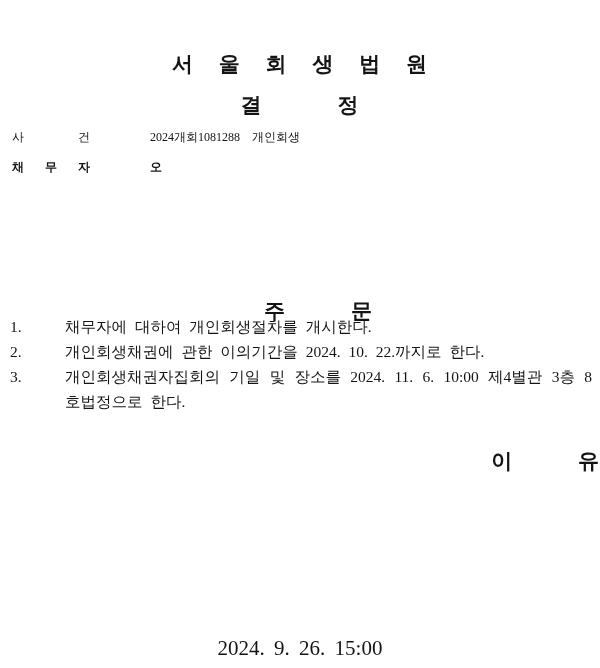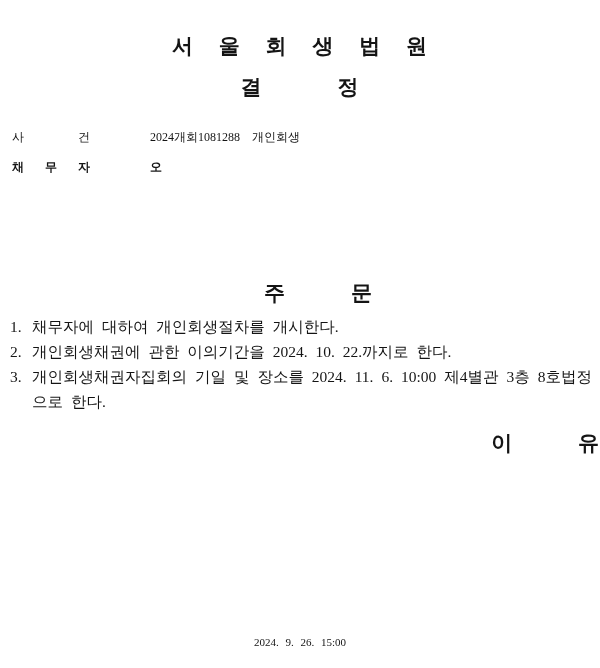--- a/index.html
+++ b/index.html
@@ -18,20 +18,21 @@
   .heading {
     position: absolute;
     left: 0;
     width: 100%;
     text-align: center;
     font-family: "Liberation Sans", "DejaVu Sans", sans-serif;
     font-weight: 700;
     font-size: 21px;
     letter-spacing: 1px;
     white-space: nowrap;
+    margin-top: 18px;
   }
   .court-name { top: 32px; word-spacing: 18px; }
   .doc-title  { top: 73px; word-spacing: 68px; }
   .order-heading  { top: 279px; word-spacing: 58px; padding-left: 37px; }
   .reason-heading { top: 429px; word-spacing: 58px; text-align: right; }
 
   .field-row {
     position: absolute;
     left: 12px;
     width: 576px;
@@ -74,40 +75,41 @@
     line-height: 25px;
   }
   .order-marker {
     flex: 0 0 22px;
     word-spacing: normal;
   }
   .order-text {
     flex: 1 1 auto;
     text-align: justify;
     word-spacing: 4px;
+    margin-left: 33px;
   }
 
   .reason-para {
     position: absolute;
     left: 10px;
     top: 469px;
     width: 582px;
     font-size: 15.5px;
     line-height: 26px;
     text-align: justify;
     word-spacing: 5px;
   }
 
   .decision-datetime {
     position: absolute;
     left: 0;
     top: 636px;
     width: 100%;
     text-align: center;
-    font-size: 11px;
+    font-size: 21px;
     word-spacing: 4px;
   }
 </style>
 </head>
 <body>
 
 <div class="page">
 
   <div class="heading court-name">서 울 회 생 법 원</div>
 

